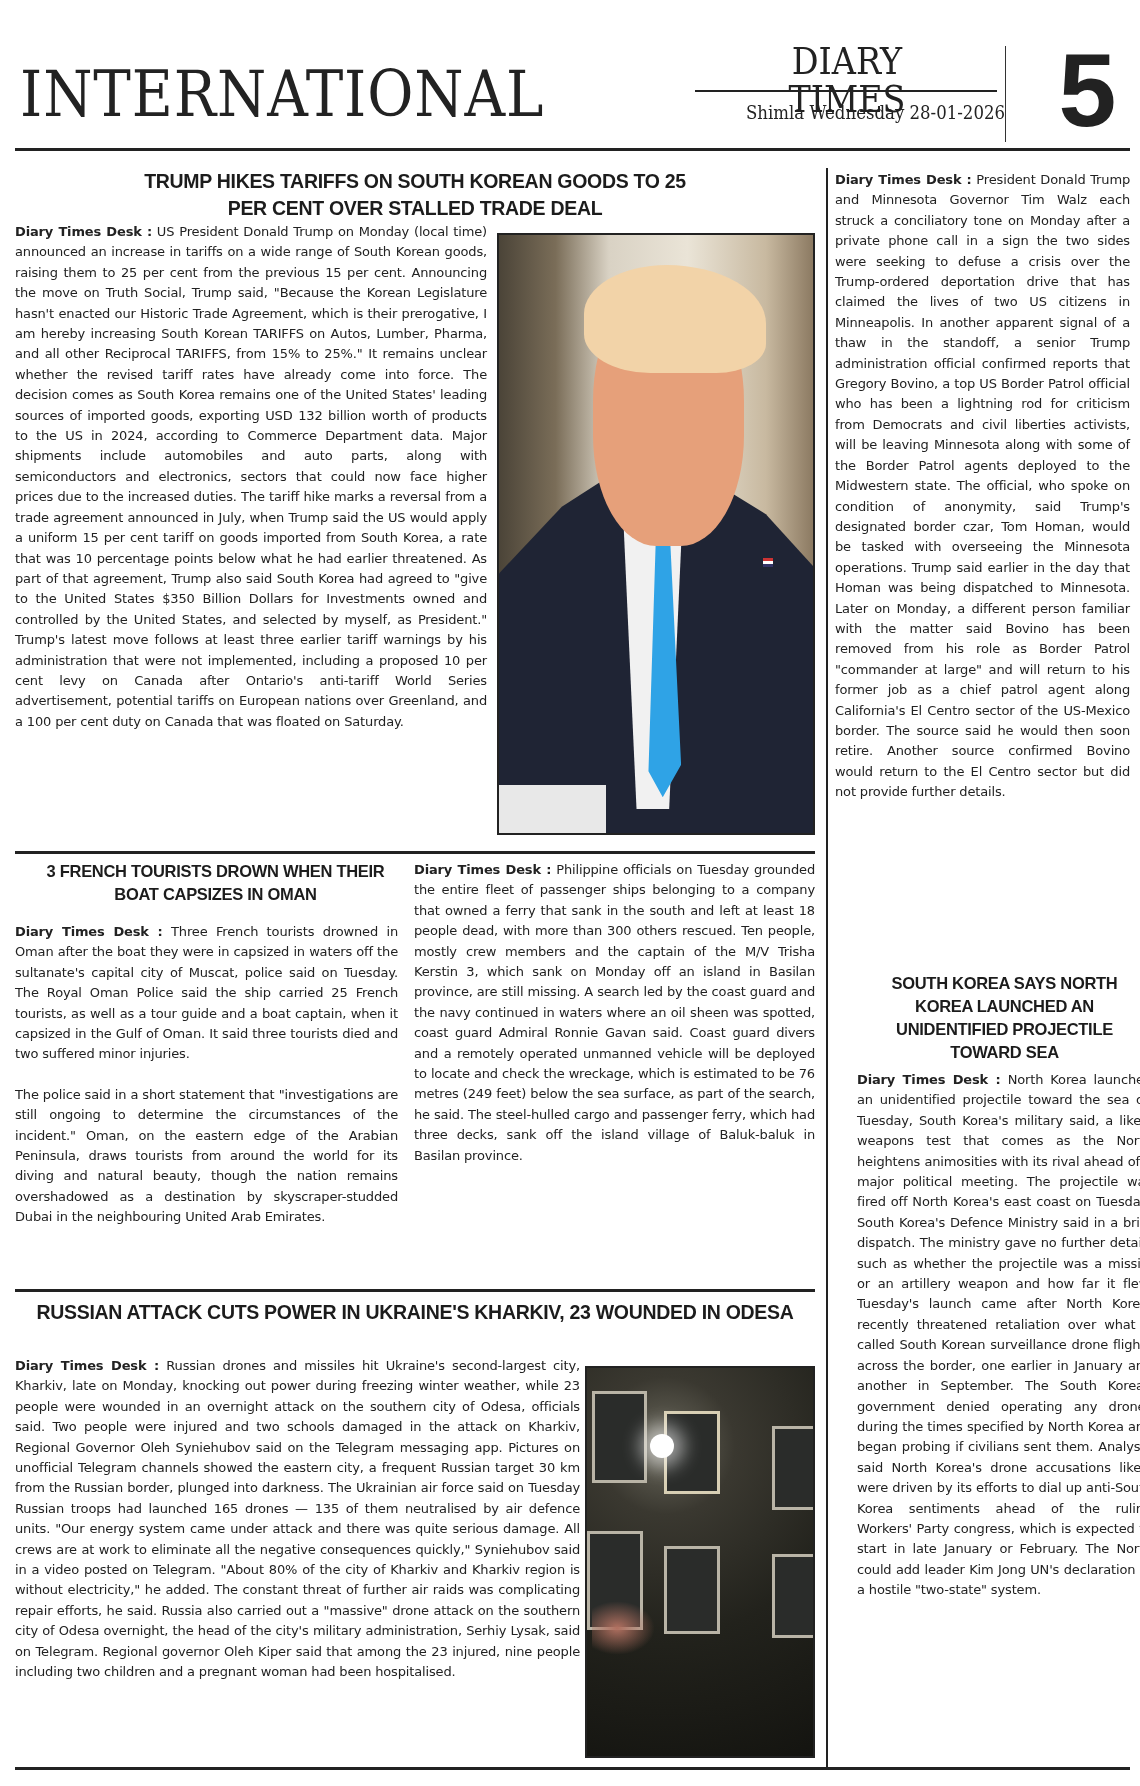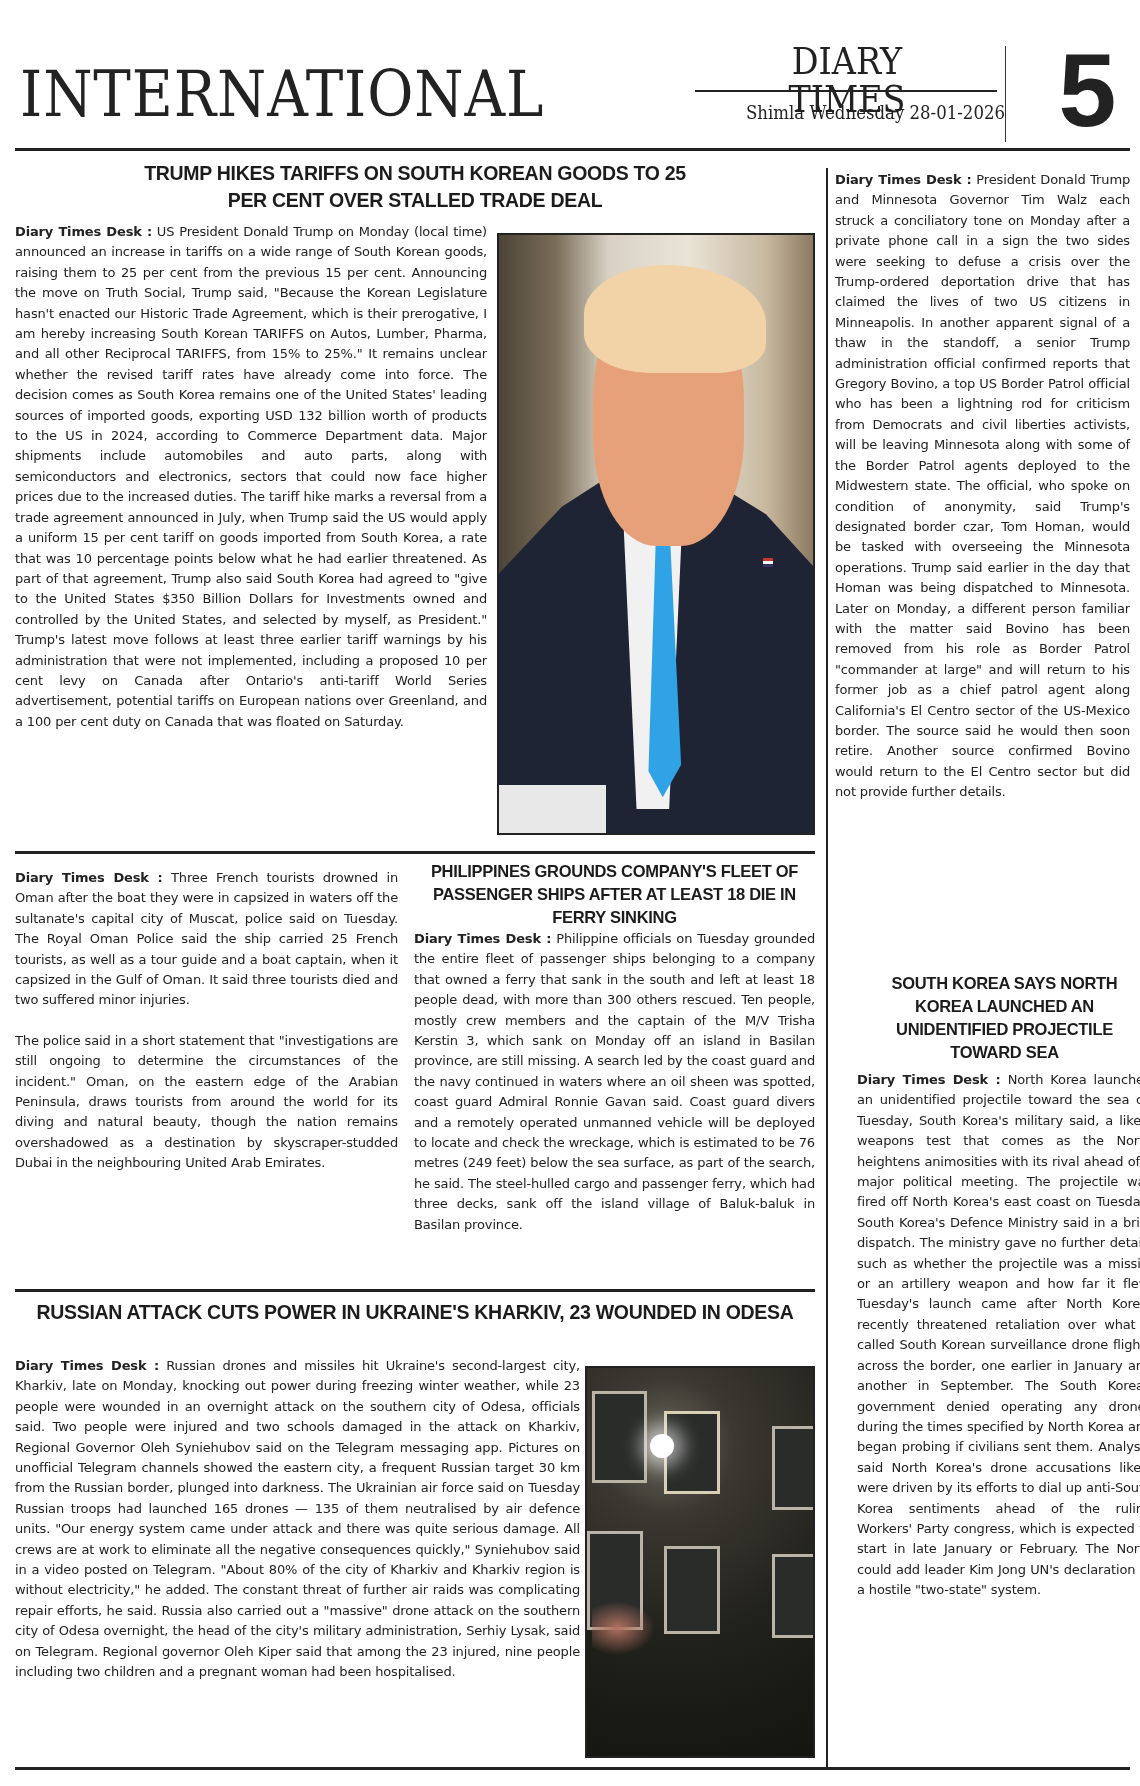--- a/index.html
+++ b/index.html
@@ -55,49 +55,49 @@
 <div class="abs section-title">INTERNATIONAL</div>
 <div class="abs paper-name">DIARY TIMES</div>
 <div class="abs name-rule"></div>
 <div class="abs dateline">Shimla  Wednesday  28-01-2026</div>
 <div class="abs head-vrule"></div>
 <div class="abs page-number">5</div>
 <div class="abs rule" style="left:15px; top:148px; width:1115px;"></div>
 
 <div class="abs vrule" style="left:826px; top:168px; height:1600px;"></div>
 
-<div class="abs" style="left:15px; top:160px; width:800px;">
+<div class="abs" style="left:15px; top:168px; width:800px;">
   <div class="headline h-lg" style="padding:0 110px;">TRUMP HIKES TARIFFS ON SOUTH KOREAN GOODS TO 25 PER CENT OVER STALLED TRADE DEAL</div>
 </div>
 <div class="abs body" style="left:15px; top:222px; width:472px;">
   <span class="desk">Diary Times Desk :</span><span> US President Donald Trump on Monday (local time) announced an increase in tariffs on a wide range of South Korean goods, raising them to 25 per cent from the previous 15 per cent. Announcing the move on Truth Social, Trump said, "Because the Korean Legislature hasn't enacted our Historic Trade Agreement, which is their prerogative, I am hereby increasing South Korean TARIFFS on Autos, Lumber, Pharma, and all other Reciprocal TARIFFS, from 15% to 25%." It remains unclear whether the revised tariff rates have already come into force. The decision comes as South Korea remains one of the United States' leading sources of imported goods, exporting USD 132 billion worth of products to the US in 2024, according to Commerce Department data. Major shipments include automobiles and auto parts, along with semiconductors and electronics, sectors that could now face higher prices due to the increased duties. The tariff hike marks a reversal from a trade agreement announced in July, when Trump said the US would apply a uniform 15 per cent tariff on goods imported from South Korea, a rate that was 10 percentage points below what he had earlier threatened. As part of that agreement, Trump also said South Korea had agreed to "give to the United States $350 Billion Dollars for Investments owned and controlled by the United States, and selected by myself, as President." Trump's latest move follows at least three earlier tariff warnings by his administration that were not implemented, including a proposed 10 per cent levy on Canada after Ontario's anti-tariff World Series advertisement, potential tariffs on European nations over Greenland, and a 100 per cent duty on Canada that was floated on Saturday.</span>
 </div>
 <div class="abs photo" style="left:497px; top:233px; width:318px; height:602px;" title="Donald Trump in dark suit and blue tie">
   <div class="trump-bg"></div>
   <div class="suit"></div>
   <div class="shirt"></div>
   <div class="tie"></div>
   <div class="head"></div>
   <div class="hair"></div>
   <div class="pin"></div>
   <div class="paper"></div>
 </div>
 
 <div class="abs rule" style="left:15px; top:851px; width:800px;"></div>
 
 <div class="abs" style="left:15px; top:860px; width:383px;">
-  <div class="body" style="margin-top:8px;">
+  <div class="headline h-md" style="padding-left:18px;">3 FRENCH TOURISTS DROWN WHEN THEIR BOAT CAPSIZES IN OMAN</div>
+  <div class="body" style="margin-top:16px;">
     <span class="desk">Diary Times Desk :</span><span>   Three French tourists drowned in Oman after the boat they were in capsized in waters off the sultanate's capital city of Muscat, police said on Tuesday. The Royal Oman Police said the ship carried 25 French tourists, as well as a tour guide and a boat captain, when it capsized in the Gulf of Oman. It said three tourists died and two suffered minor injuries.</span>
   </div>
   <div class="para-gap"></div>
   <div class="body">The police said in a short statement that "investigations are still ongoing to determine the circumstances of the incident." Oman, on the eastern edge of the Arabian Peninsula, draws tourists from around the world for its diving and natural beauty, though the nation remains overshadowed as a destination by skyscraper-studded Dubai in the neighbouring United Arab Emirates.</div>
 </div>
 
 <div class="abs" style="left:414px; top:860px; width:401px;">
-  <div class="headline h-md">PHILIPPINES GROUNDS COMPANY'S FLEET OF PASSENGER SHIPS AFTER AT LEAST 18 DIE IN FERRY SINKING</div>
   <div class="body body-sm">
     <span class="desk">Diary Times Desk :</span><span>   Philippine officials on Tuesday grounded the entire fleet of passenger ships belonging to a company that owned a ferry that sank in the south and left at least 18 people dead, with more than 300 others rescued. Ten people, mostly crew members and the captain of the M/V Trisha Kerstin 3, which sank on Monday off an island in Basilan province, are still missing. A search led by the coast guard and the navy continued in waters where an oil sheen was spotted, coast guard Admiral Ronnie Gavan said. Coast guard divers and a remotely operated unmanned vehicle will be deployed to locate and check the wreckage, which is estimated to be 76 metres (249 feet) below the sea surface, as part of the search, he said. The steel-hulled cargo and passenger ferry, which had three decks, sank off the island village of Baluk-baluk in Basilan province.</span>
   </div>
 </div>
 
 <div class="abs rule" style="left:15px; top:1289px; width:800px;"></div>
 
 <div class="abs" style="left:15px; top:1299px; width:800px;">
   <div class="headline h-lg" style="padding:0 20px;">RUSSIAN ATTACK CUTS POWER IN UKRAINE'S KHARKIV, 23 WOUNDED IN ODESA</div>
 </div>

